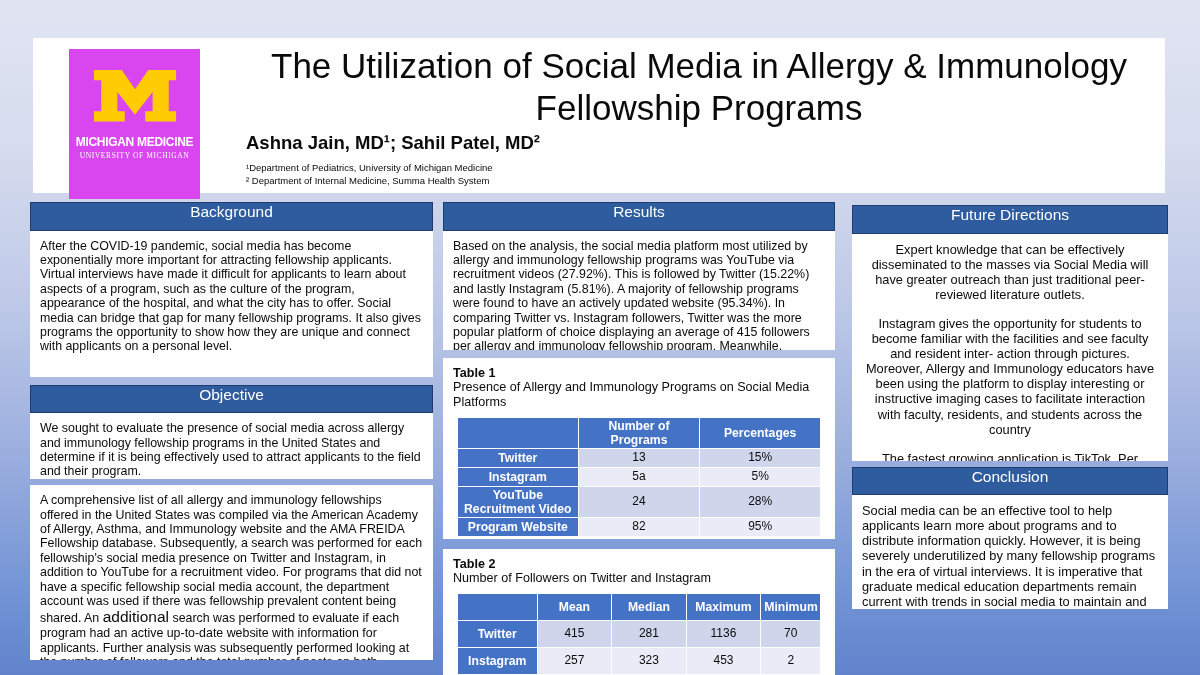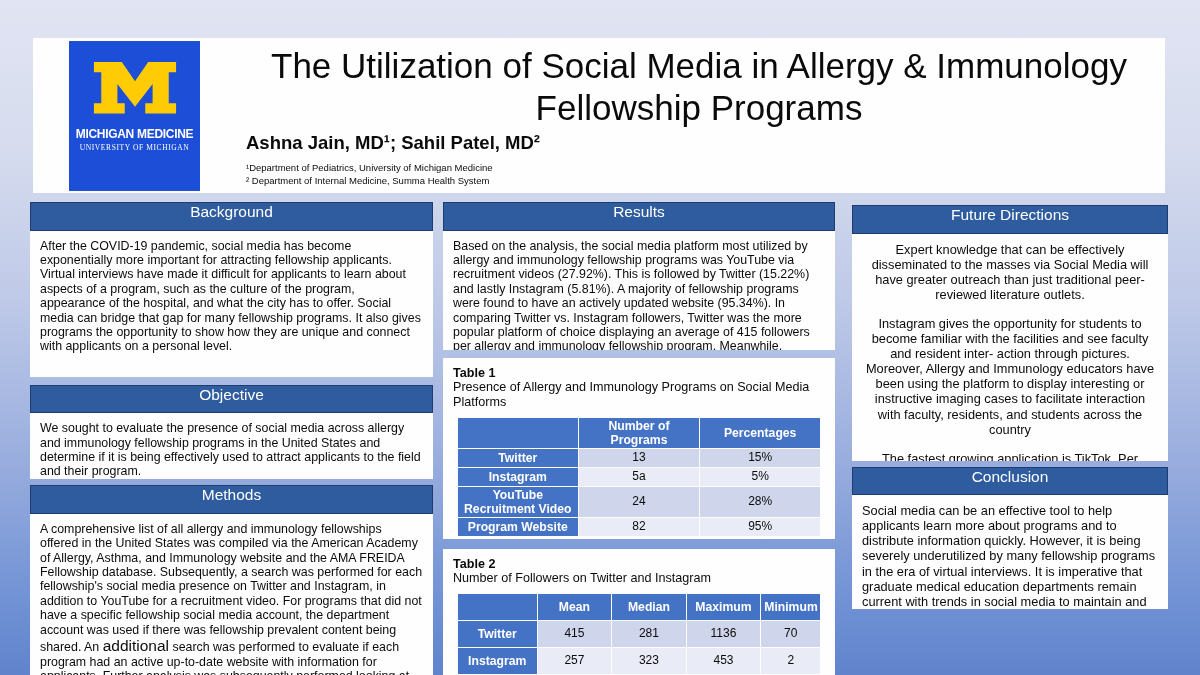--- a/index.html
+++ b/index.html
@@ -11,22 +11,22 @@
   .poster {
     position:relative; width:1200px; height:675px; overflow:hidden;
     background:linear-gradient(to bottom, #e1e4f3 0%, #d6dcee 22%, #bec9e8 45%, #96abdd 70%, #7293d5 88%, #6083cc 100%);
   }
   
   .header-panel {
     position:absolute; left:33px; top:38px; width:1132px; height:155px;
     background:#fefefe;
   }
   .logo {
-    position:absolute; left:36px; top:3px; width:131px; height:150px;
-    background:#1d4ed8;
+    position:absolute; left:36px; top:11px; width:131px; height:150px;
+    background:#d946ef;
     display:flex; flex-direction:column; align-items:center;
   }
   .logo svg { margin-top:16px; }
   .logo-line1 {
     color:#ffffff; font-weight:bold; font-size:12px; letter-spacing:-0.3px;
     margin-top:10px; white-space:nowrap;
   }
   .logo-line2 {
     color:#ffffff; font-family:"Liberation Serif", serif; font-size:7.5px;
     letter-spacing:0.6px; margin-top:2px; white-space:nowrap;
@@ -101,21 +101,20 @@
     </div>
   </div>
 
   <div class="col col1">
     <div class="bar">Background</div>
     <div class="box box-bg gap8">After the COVID-19 pandemic, social media has become exponentially more important for attracting fellowship applicants. Virtual interviews have made it difficult for applicants to learn about aspects of a program, such as the culture of the program, appearance of the hospital, and what the city has to offer. Social media can bridge that gap for many fellowship programs. It also gives programs the opportunity to show how they are unique and connect with applicants on a personal level.</div>
 
     <div class="bar">Objective</div>
     <div class="box box-obj gap6">We sought to evaluate the presence of social media across allergy and immunology fellowship programs in the United States and determine if it is being effectively used to attract applicants to the field and their program.</div>
 
-    <div class="bar">Methods</div>
     <div class="box box-meth"><span>A comprehensive list of all allergy and immunology fellowships offered in the United States was compiled via the American Academy of Allergy, Asthma, and Immunology website and the AMA FREIDA Fellowship database. Subsequently, a search was performed for each fellowship's social media presence on Twitter and Instagram, in addition to YouTube for a recruitment video. For programs that did not have a specific fellowship social media account, the department account was used if there was fellowship prevalent content being shared. An </span><span class="big-word">additional</span><span> search was performed to evaluate if each program had an active up-to-date website with information for applicants. Further analysis was subsequently performed looking at the number of followers and the total number of posts on both Instagram and twitter. Microsoft Excel was</span></div>
   </div>
 
   <div class="col col2">
     <div class="bar">Results</div>
     <div class="box box-res gap8">Based on the analysis, the social media platform most utilized by allergy and immunology fellowship programs was YouTube via recruitment videos (27.92%). This is followed by Twitter (15.22%) and lastly Instagram (5.81%). A majority of fellowship programs were found to have an actively updated website (95.34%). In comparing Twitter vs. Instagram followers, Twitter was the more popular platform of choice displaying an average of 415 followers per allergy and immunology fellowship program. Meanwhile, Instagram displayed an average of 257 followers.</div>
 
     <div class="box box-t1 gap10">
       <div class="tlabel">Table 1</div>
       <div class="tcaption">Presence of Allergy and Immunology Programs on Social Media Platforms</div>

